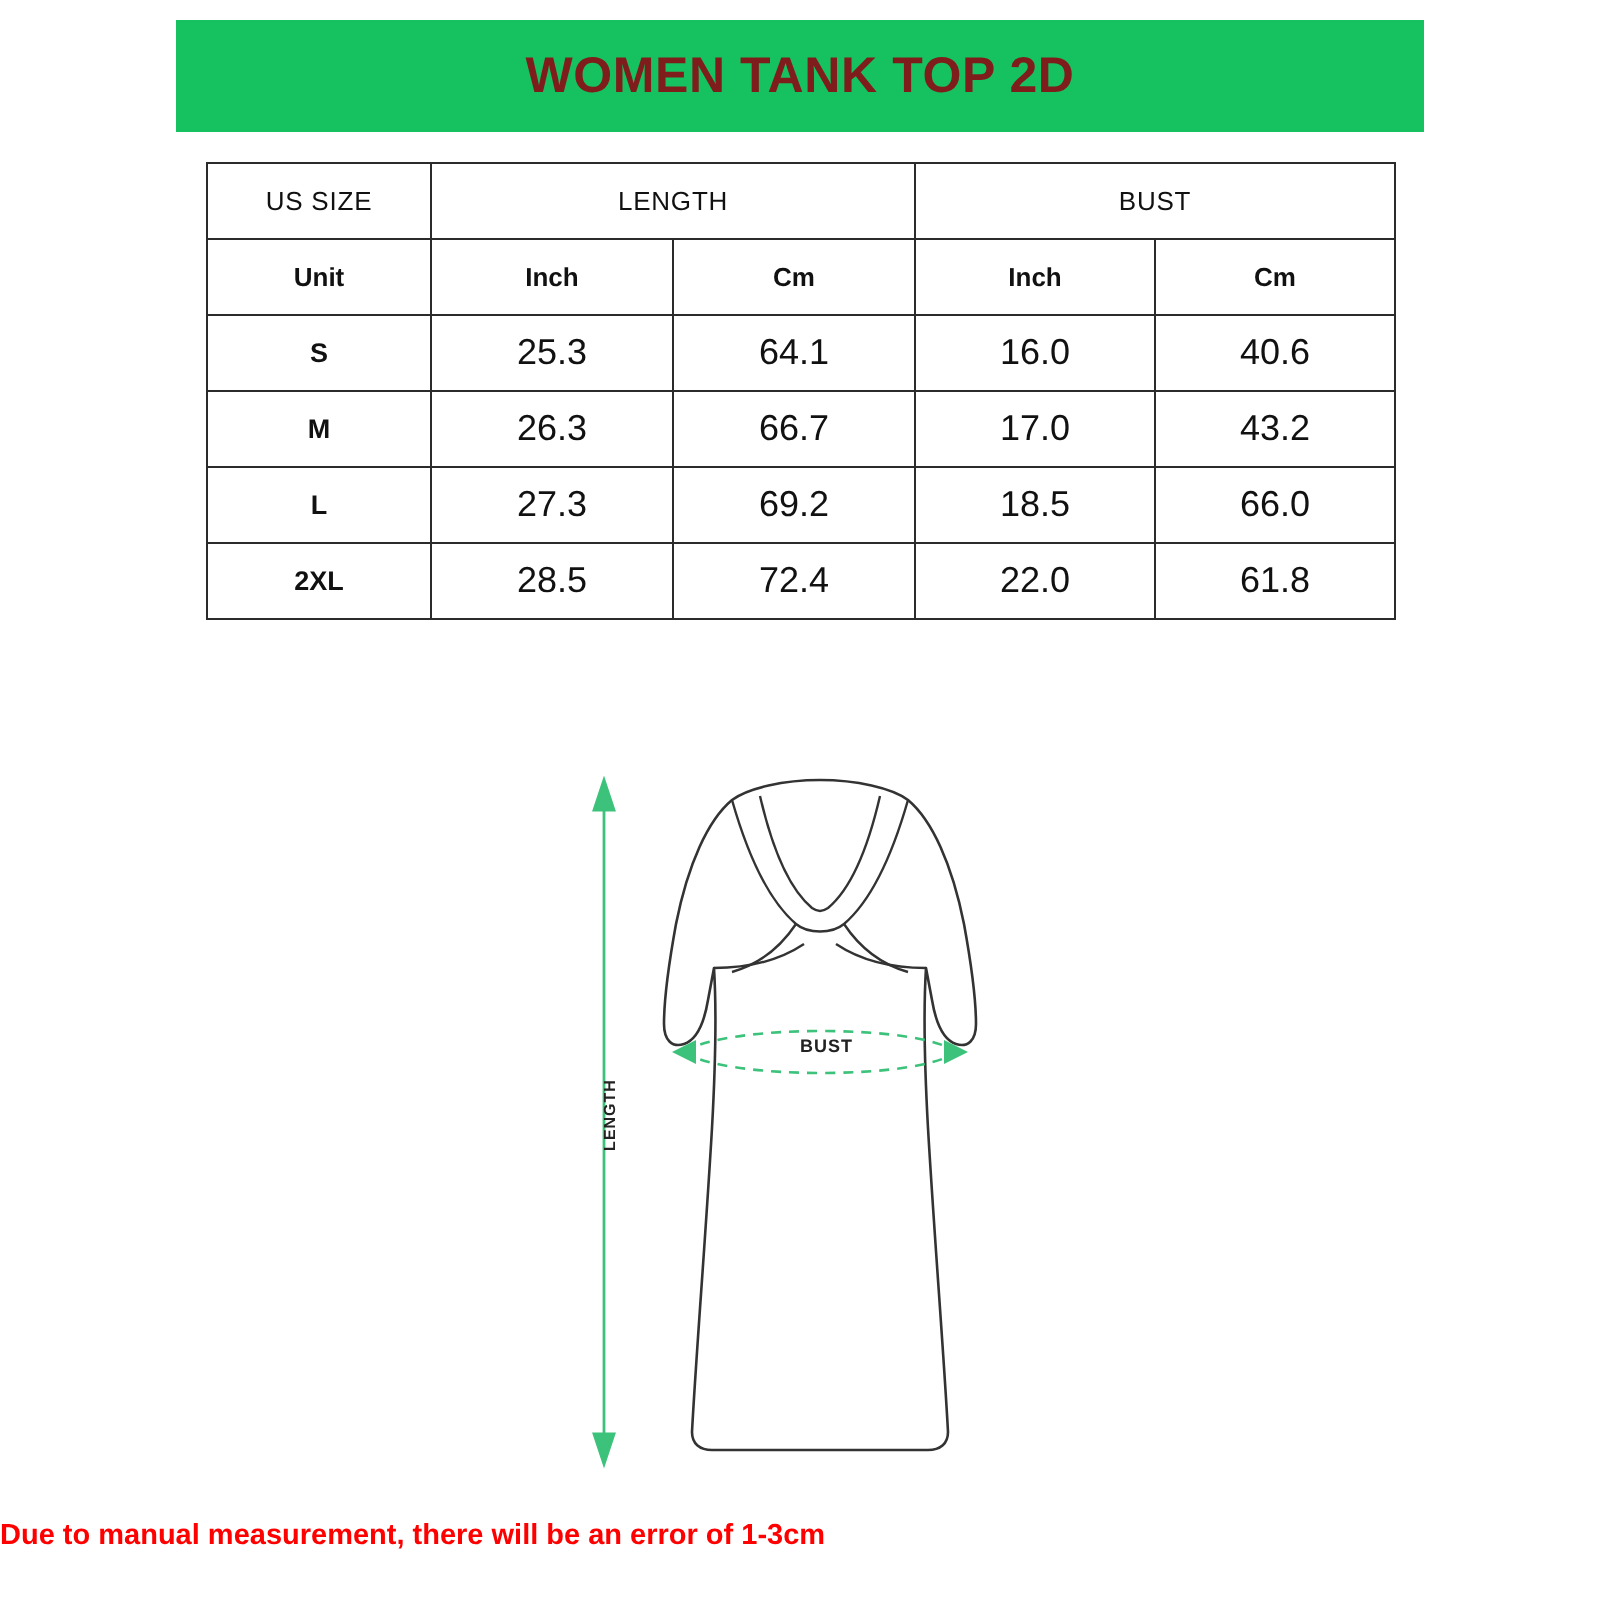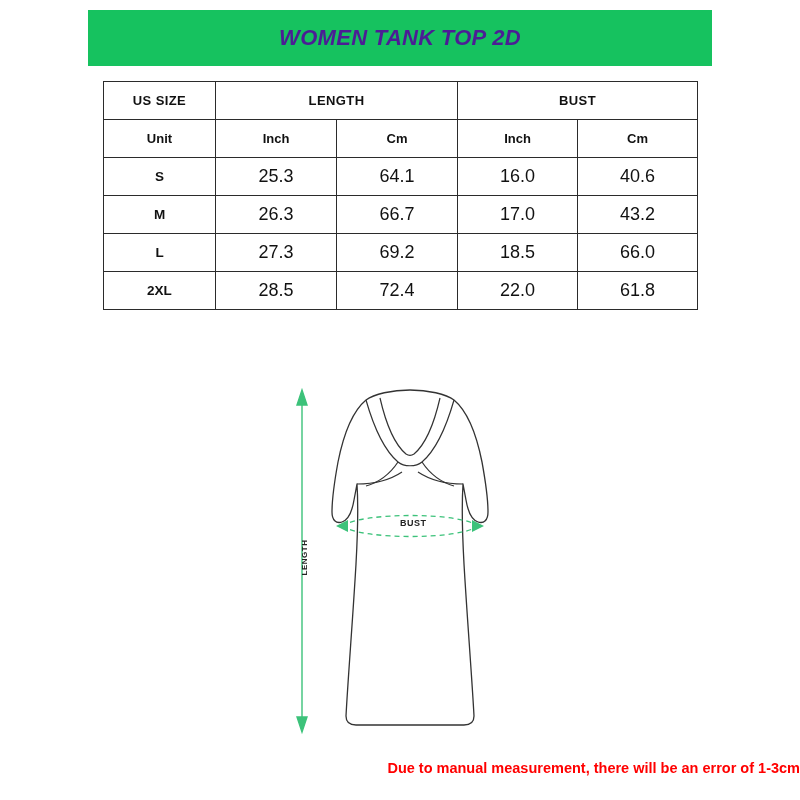--- a/index.html
+++ b/index.html
@@ -22,25 +22,24 @@
     left: 88px;
     top: 10px;
     width: 624px;
     height: 56px;
     background: #16c25f;
     display: flex;
     align-items: center;
     justify-content: center;
   }
   .header-title {
-    color: #4c1d95;
-    font-size: 22px;
+    color: #7f1d1d;
+    font-size: 25px;
     font-weight: bold;
     letter-spacing: 0.3px;
-    font-style: italic;
   }
 
   
   .size-table {
     position: absolute;
     left: 103px;
     top: 81px;
     width: 594px;
     border-collapse: collapse;
     table-layout: fixed;
@@ -49,21 +48,21 @@
     border: 1px solid #2b2b2b;
     text-align: center;
     font-size: 18px;
     color: #111111;
     height: 37px;
     padding: 0;
     font-weight: normal;
     background: #ffffff;
   }
   .size-table .hdr {
-    font-weight: bold;
+    font-weight: normal;
     font-size: 13px;
     letter-spacing: 0.4px;
   }
   .size-table .sizecell {
     font-weight: bold;
     font-size: 13.5px;
   }
   .size-table .unitcell {
     font-weight: bold;
     font-size: 13px;
@@ -106,21 +105,21 @@
     color: #222222;
     white-space: nowrap;
   }
 
   
   .footer-note {
     position: absolute;
     left: 0;
     top: 760px;
     width: 800px;
-    text-align: right;
+    text-align: left;
     font-size: 14.5px;
     font-weight: bold;
     color: #ff0000;
   }
 </style>
 </head>
 <body>
 
 <div class="header">
   <div class="header-title">WOMEN TANK TOP 2D</div>

